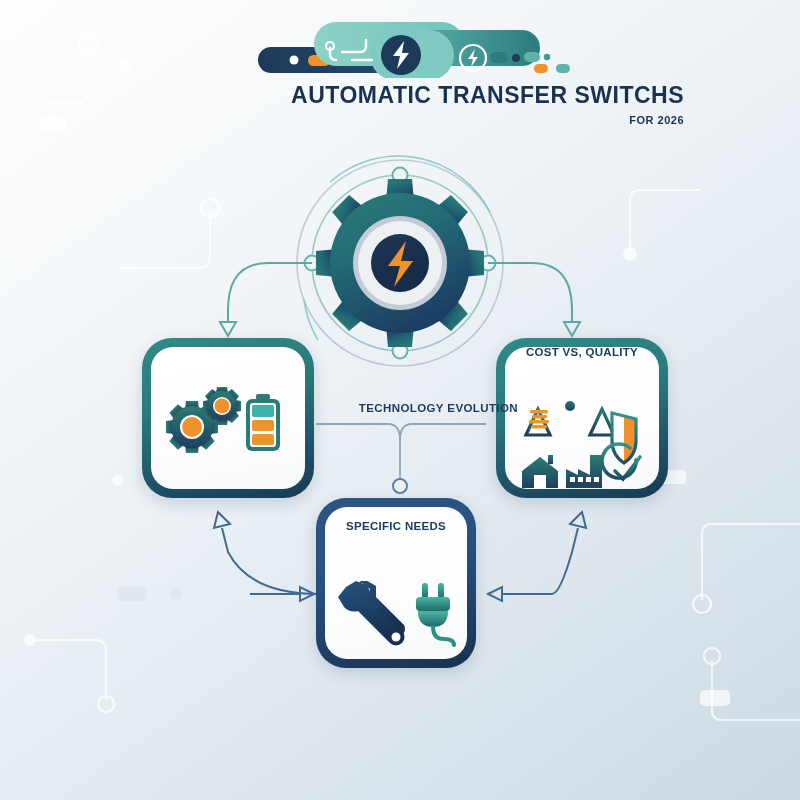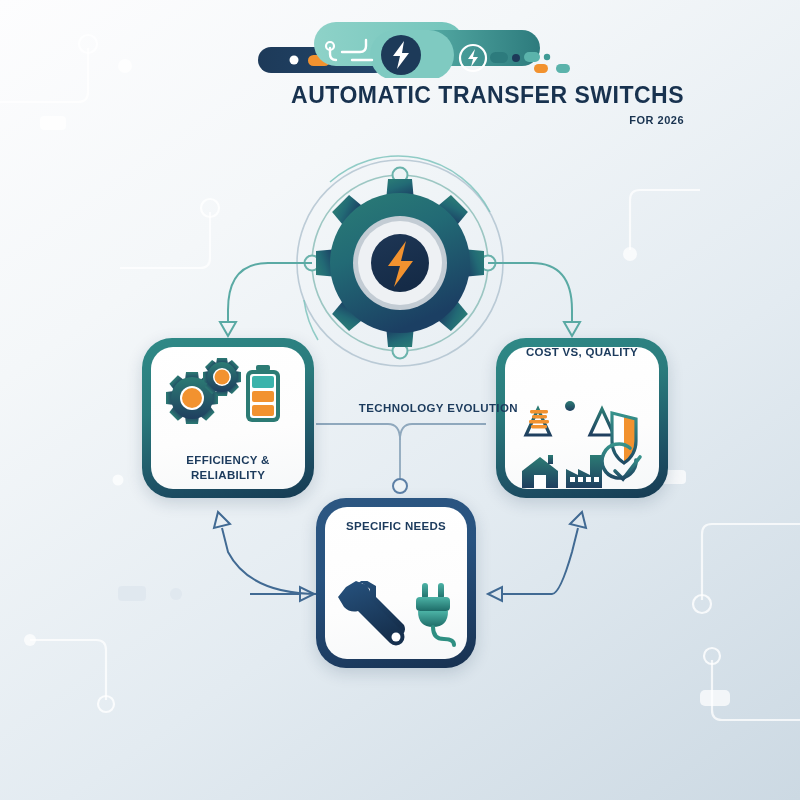--- a/index.html
+++ b/index.html
@@ -289,21 +289,20 @@
           <g>
             <rect x="92" y="12" width="14" height="6" rx="2" fill="#2c7b74"></rect>
             <rect x="82" y="17" width="34" height="52" rx="6" fill="#2c7b74"></rect>
             <rect x="86" y="21" width="26" height="44" rx="3" fill="#ffffff"></rect>
             <rect x="88" y="23" width="22" height="12" rx="2" fill="#3bb3ab"></rect>
             <rect x="88" y="38" width="22" height="11" rx="2" fill="#f2922f"></rect>
             <rect x="88" y="52" width="22" height="11" rx="2" fill="#f2922f"></rect>
           </g>
         </svg>
       </div>
-      <div class="card-label">EFFICIENCY &amp; RELIABILITY</div>
     </div>
   </div>
 
   <div class="card card-teal" id="card-right">
     <div class="card-inner">
       <div class="card-label">COST VS, QUALITY</div>
       <div class="card-icons">
         <svg width="136" height="104" viewBox="0 0 136 104">
           <defs>
             <linearGradient id="sc1" x1="0" y1="0" x2="0" y2="1">

